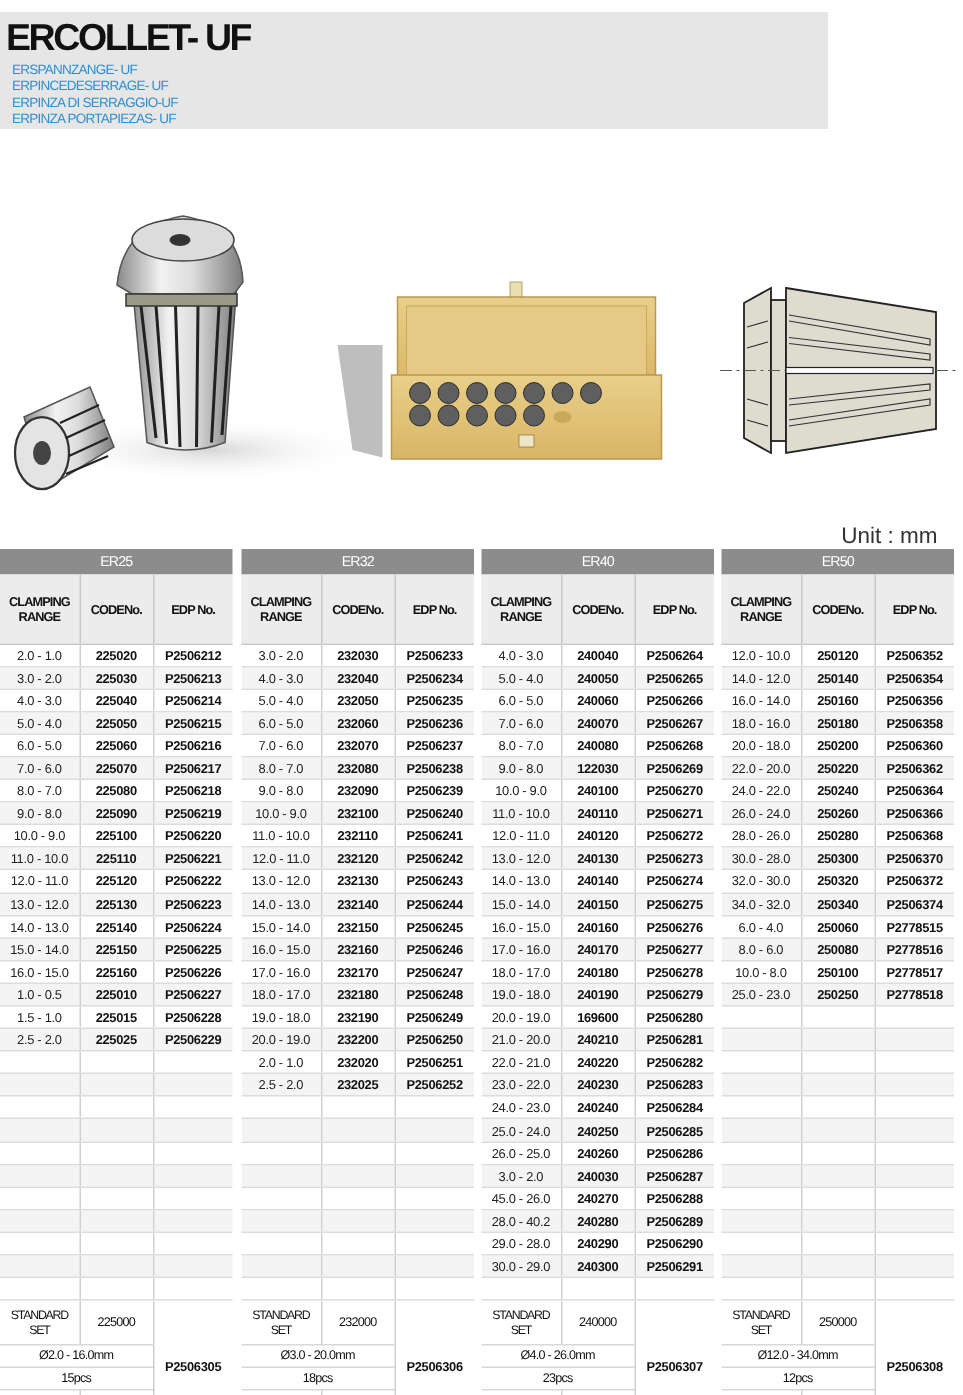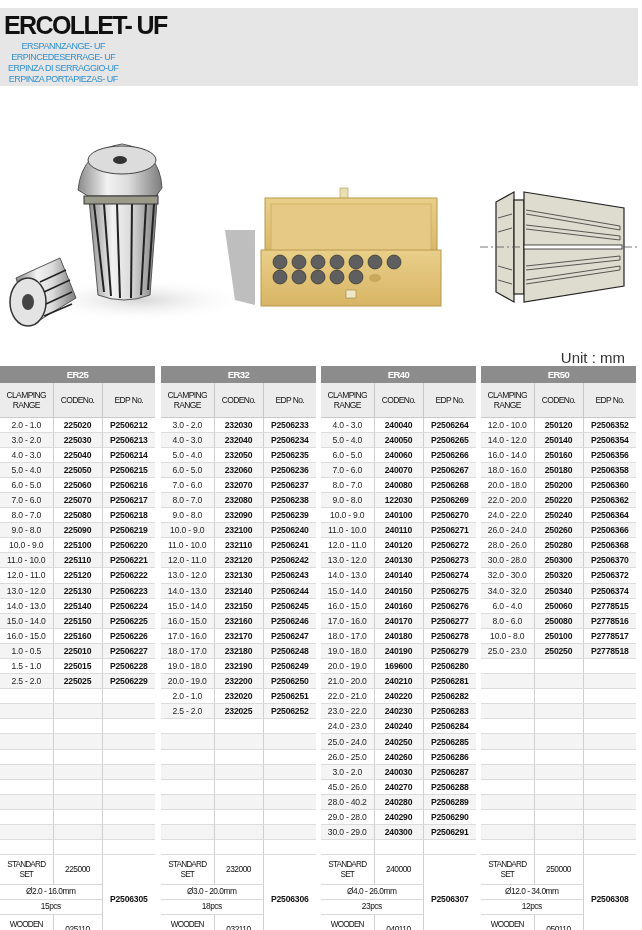--- a/index.html
+++ b/index.html
@@ -1,35 +1,35 @@
 <!DOCTYPE html>
 <html><head>
 <meta charset="utf-8">
 <style>
   * { box-sizing: border-box; margin: 0; padding: 0; }
   html, body { width: 642px; height: 930px; background: #ffffff; overflow: hidden; }
   body { font-family: "Liberation Sans", "DejaVu Sans", sans-serif; color: #111; position: relative; }
 
-  .title-band { position: absolute; left: 0; top: 8px; width: 638px; height: 78px; background: #e6e6e6; }
+  .title-band { position: absolute; left: 0; top: 8px; width: 552px; height: 78px; background: #e6e6e6; }
   .title { position: absolute; left: 4px; top: 4px; font-size: 25px; font-weight: bold; letter-spacing: -1.6px; color: #111; line-height: 26px; }
   .subtitles { position: absolute; left: 8px; top: 33px; }
-  .subtitles div { font-size: 9px; color: #2f8fd0; line-height: 11px; letter-spacing: -0.5px; text-align: center; }
+  .subtitles div { font-size: 9px; color: #2f8fd0; line-height: 11px; letter-spacing: -0.5px; }
 
   .photos { position: absolute; left: 0; top: 110px; width: 642px; height: 230px; }
   .photo { position: absolute; }
 
   .unit { position: absolute; right: 17px; top: 349px; font-size: 15px; color: #333; }
 
   .tbl { position: absolute; top: 366px; width: 155px; }
   .tbl table { border-collapse: collapse; width: 155px; table-layout: fixed; }
   .tbl col.c1 { width: 53px; }
   .tbl col.c2 { width: 49px; }
   .tbl col.c3 { width: 53px; }
-  .tbl th.series { background: #8c8c8c; color: #fff; height: 17px; font-size: 9.5px; font-weight: bold; letter-spacing: -0.6px; text-align: center; }
-  .tbl th.col { background: #ececec; height: 34px; font-size: 8.5px; font-weight: normal; letter-spacing: -0.6px; line-height: 10px; text-align: center; border-left: 1px solid #c8c8c8; border-bottom: 1px solid #c8c8c8; }
+  .tbl th.series { background: #8c8c8c; color: #fff; height: 17px; font-size: 9.5px; font-weight: normal; letter-spacing: -0.6px; text-align: center; }
+  .tbl th.col { background: #ececec; height: 46px; font-size: 8.5px; font-weight: bold; letter-spacing: -0.6px; line-height: 10px; text-align: center; border-left: 1px solid #c8c8c8; border-bottom: 1px solid #c8c8c8; }
   .tbl th.col:first-child { border-left: none; }
   .tbl td { height: 15.1px; font-size: 8.6px; text-align: center; border-left: 1px solid #cfcfcf; border-bottom: 1px solid #dcdcdc; white-space: nowrap; overflow: hidden; letter-spacing: -0.2px; }
   .tbl td:first-child { border-left: none; }
   .tbl tr.alt td { background: #f4f4f4; }
   .tbl td.range { color: #222; }
   .tbl td.code, .tbl td.edp { font-weight: bold; color: #111; }
   .tbl td.f { font-weight: normal; font-size: 8.4px; letter-spacing: -0.5px; line-height: 9.5px; background: #fff; border-bottom: 1px solid #d8d8d8; }
   .tbl td.f.lbl { font-size: 8.2px; letter-spacing: -0.8px; }
   .tbl td.f.h2 { height: 30px; }
   .tbl td.f.h1 { height: 15px; }

